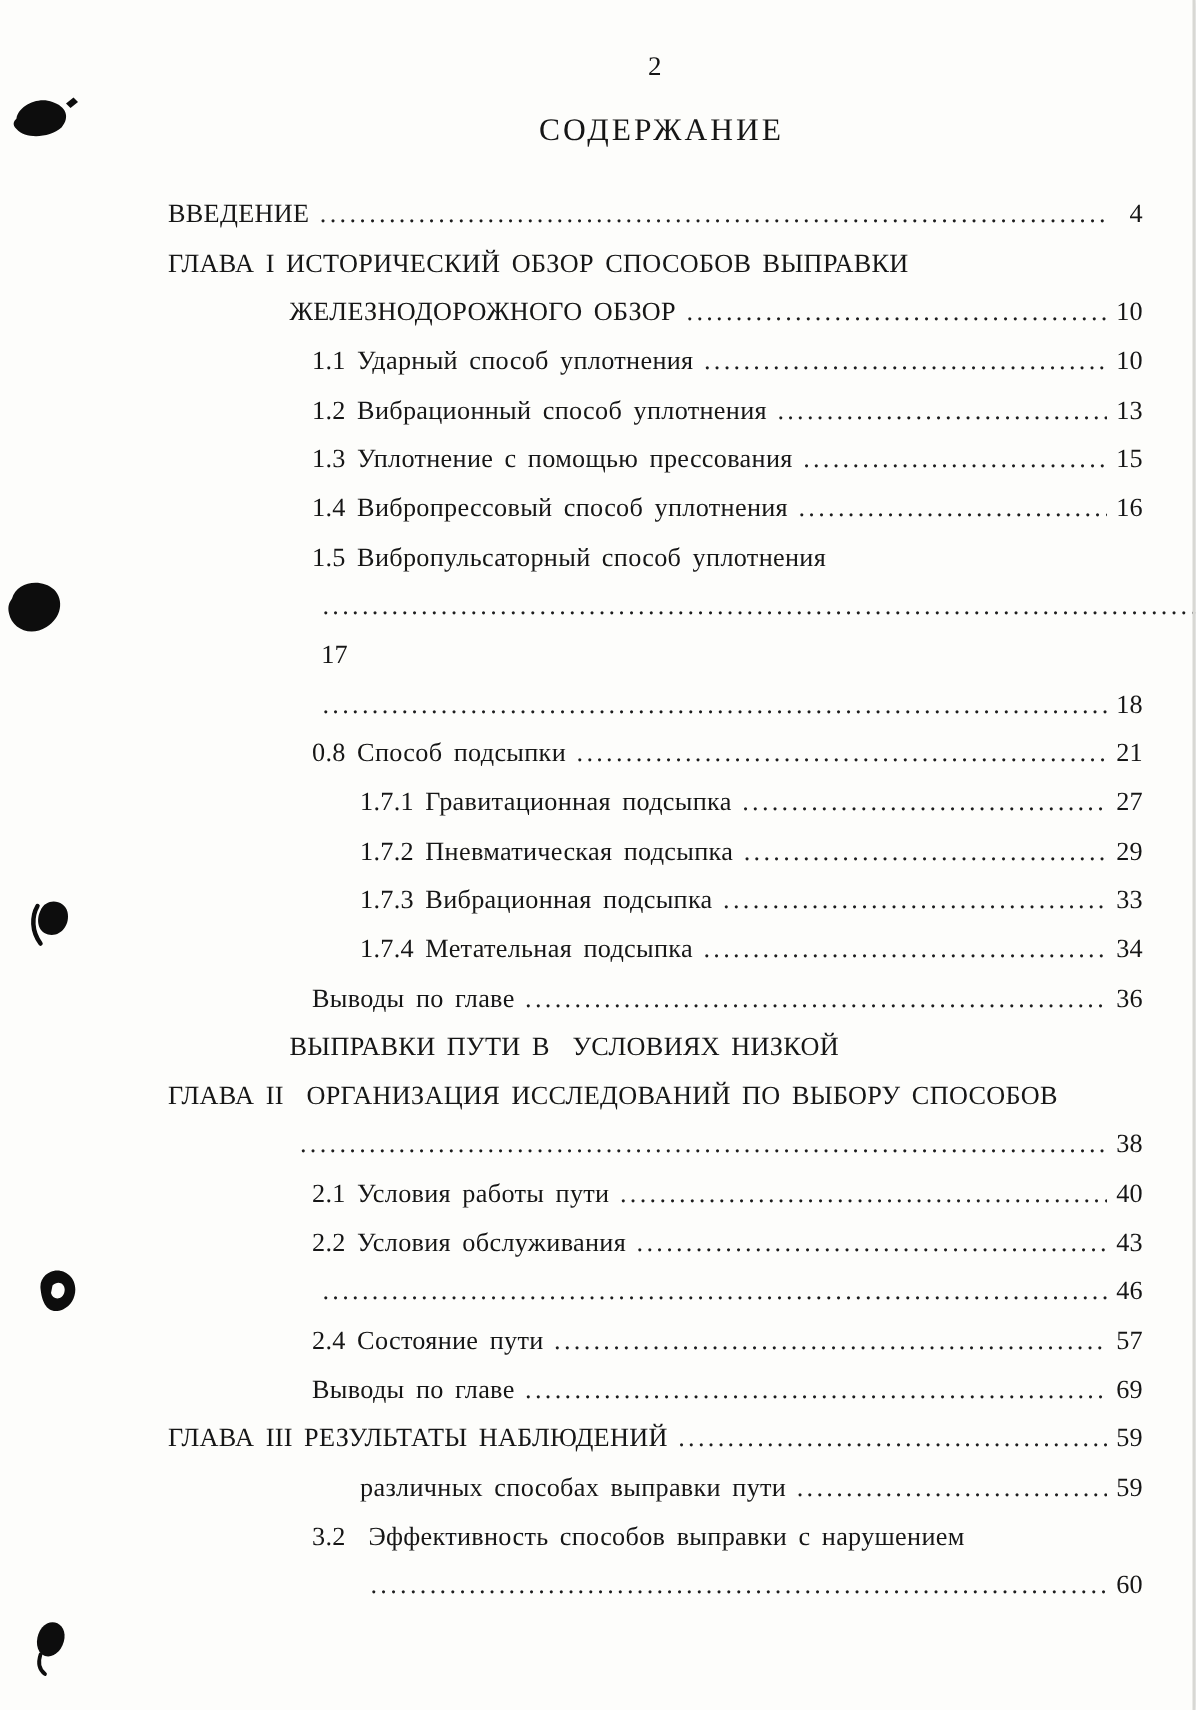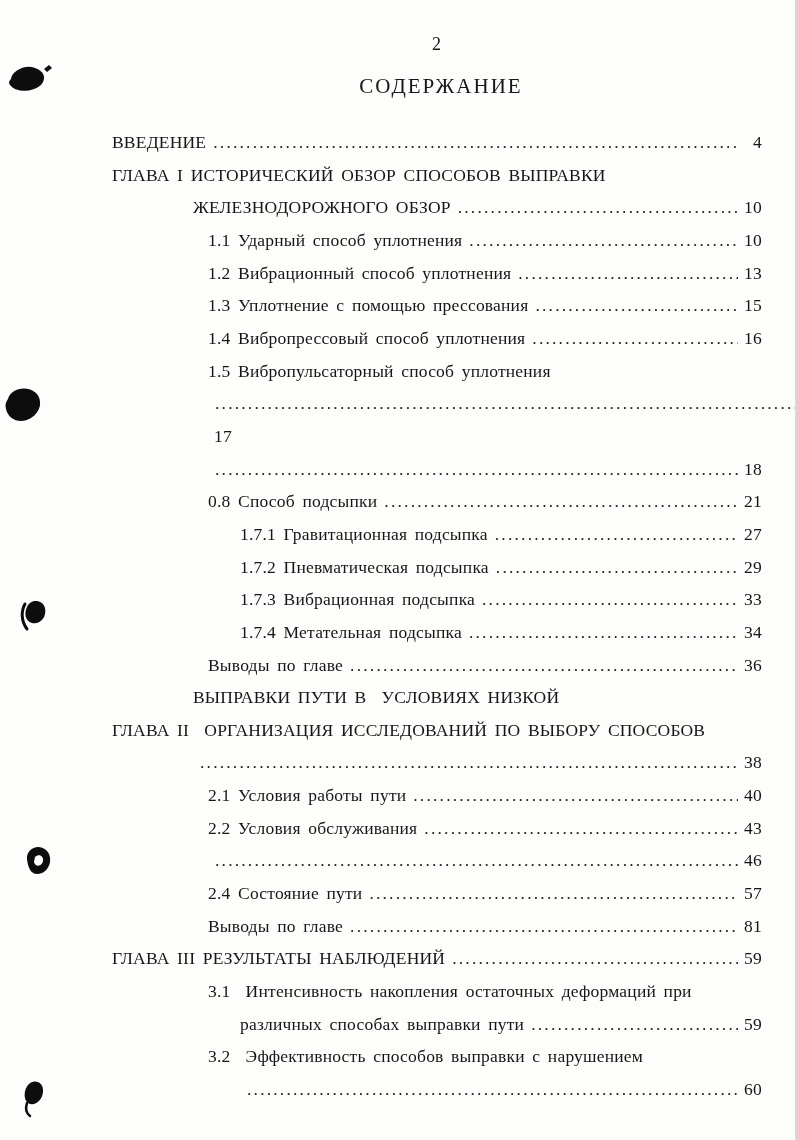--- a/index.html
+++ b/index.html
@@ -161,29 +161,26 @@
         <span class="toc-page">46</span>
       </div>
       <div class="toc-row" style="padding-left: 96px;">
         <span class="toc-text">2.4 Состояние пути</span>
         <span class="toc-dots">....................................................................................................................................................................................</span>
         <span class="toc-page">57</span>
       </div>
       <div class="toc-row" style="padding-left: 96px;">
         <span class="toc-text">Выводы по главе</span>
         <span class="toc-dots">....................................................................................................................................................................................</span>
-        <span class="toc-page">81</span>
+        <span class="toc-page">69</span>
       </div>
       <div class="toc-row" style="padding-left: 0px;">
         <span class="toc-text">ГЛАВА III РЕЗУЛЬТАТЫ НАБЛЮДЕНИЙ</span>
         <span class="toc-dots">....................................................................................................................................................................................</span>
         <span class="toc-page">59</span>
-      </div>
-      <div class="toc-row" style="padding-left: 96px;">
-        <span class="toc-text">3.1  Интенсивность накопления остаточных деформаций при</span>
       </div>
       <div class="toc-row" style="padding-left: 128px;">
         <span class="toc-text">различных способах выправки пути</span>
         <span class="toc-dots">....................................................................................................................................................................................</span>
         <span class="toc-page">59</span>
       </div>
       <div class="toc-row" style="padding-left: 96px;">
         <span class="toc-text">3.2  Эффективность способов выправки с нарушением</span>
       </div>
       <div class="toc-row" style="padding-left: 128px;">

